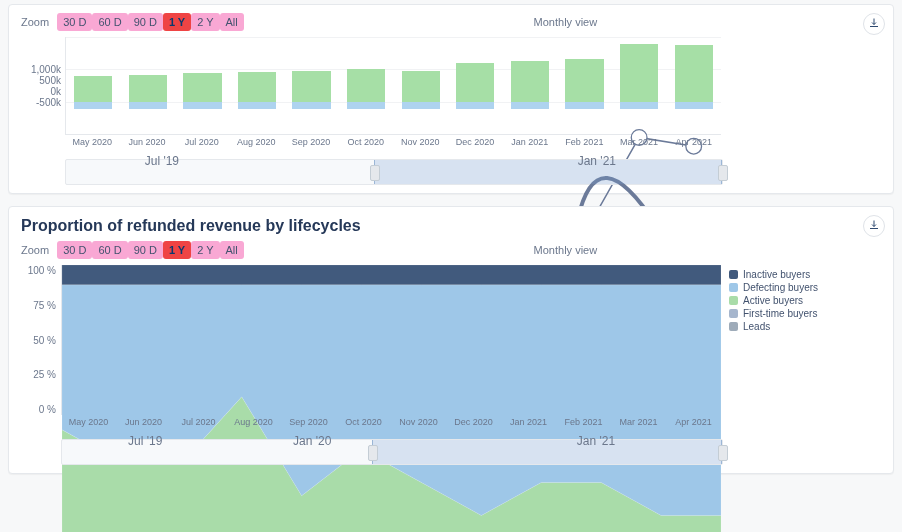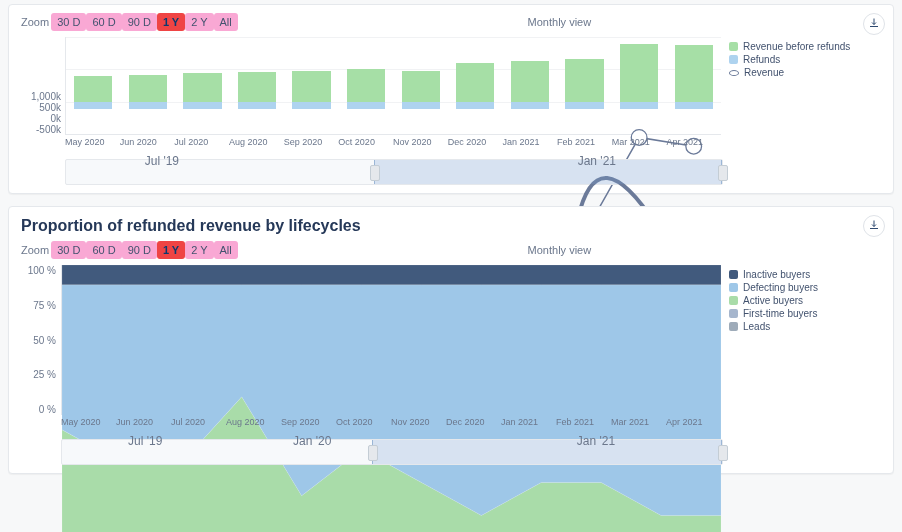--- a/index.html
+++ b/index.html
@@ -1,31 +1,31 @@
 <!DOCTYPE html>
 <html><head>
 <meta charset="utf-8">
 <style>
   html,body{margin:0;padding:0;font-family:-apple-system,BlinkMacSystemFont,"Segoe UI",Arial,sans-serif;background:#f7f8f9;color:#253858;font-size:12px}
   .page{width:902px;height:532px;box-sizing:border-box;padding:4px 8px}
   .card{background:#fff;border:1px solid #e5e8ec;border-radius:4px;box-shadow:0 1px 1px rgba(0,0,0,.04);padding:8px 12px 8px 12px;margin-bottom:12px;position:relative}
   .card-title{font-size:16px;font-weight:600;color:#253858;margin:2px 0 6px 0}
   .dl-btn{position:absolute;top:8px;right:8px;width:22px;height:22px;border:1px solid #dfe3e8;border-radius:11px;background:#fff;display:flex;align-items:center;justify-content:center;cursor:pointer}
   .dl-btn svg{width:12px;height:12px;stroke:#2f4a70;fill:none;stroke-width:2}
-  .toolbar{display:flex;align-items:center;margin-bottom:6px}
+  .toolbar{display:flex;align-items:center;gap:6px;margin-bottom:6px}
   .zoom-label{color:#6b778c;font-size:11px;margin-right:2px}
   .zbtn{background:#f9a8d4;border:none;color:#42526e;font-size:11px;padding:3px 6px;border-radius:3px;cursor:pointer}
   .zbtn.active{background:#ef4444;color:#0b3a6f;font-weight:700}
   .view-label{color:#6b778c;font-size:11px;margin:0 auto}
   .chart{position:relative}
-  .y-axis{position:absolute;left:0;top:0;bottom:18px;width:44px;display:flex;flex-direction:column;justify-content:flex-end;align-items:flex-end;font-size:10px;color:#6b778c;padding-right:4px;box-sizing:border-box}
+  .y-axis{position:absolute;left:0;top:0;bottom:18px;width:44px;display:flex;flex-direction:column;justify-content:center;align-items:flex-end;font-size:10px;color:#6b778c;padding-right:4px;box-sizing:border-box}
   .plot{position:absolute;left:44px;right:160px;top:0;bottom:18px;border-left:1px solid #e5e8ec;border-bottom:1px solid #e5e8ec}
   .grid-h{position:absolute;left:0;right:0;border-top:1px solid #f1f2f4}
   .x-axis{position:absolute;left:44px;right:160px;bottom:0;height:18px;display:flex}
-  .x-tick{flex:1;font-size:9px;color:#6b778c;padding-top:2px;white-space:nowrap}
+  .x-tick{flex:1;font-size:9px;color:#6b778c;text-align:center;padding-top:2px;white-space:nowrap}
   .legend{position:absolute;right:0;top:4px;width:152px;font-size:10px;color:#42526e}
   .lg-row{display:flex;align-items:center;gap:5px;margin-bottom:2px}
   .sw{width:9px;height:9px;border-radius:2px;flex-shrink:0}
   .sw-line{width:10px;height:6px;border:1px solid #6b7a99;border-radius:50%;box-sizing:border-box;flex-shrink:0}
   .bars{position:absolute;inset:0;display:flex;align-items:flex-end}
   .bar-slot{flex:1;position:relative;height:100%}
   .bar-pos{position:absolute;left:15%;width:70%;background:#a6dfa6;bottom:var(--zero)}
   .bar-neg{position:absolute;left:15%;width:70%;background:#aed3ef;top:calc(100% - var(--zero))}
   svg.line{position:absolute;inset:0;overflow:visible}
   .pt{fill:#fff;stroke:#6b7a99;stroke-width:1.3}
@@ -143,34 +143,20 @@
           <div class="x-tick">Aug 2020</div>
           <div class="x-tick">Sep 2020</div>
           <div class="x-tick">Oct 2020</div>
           <div class="x-tick">Nov 2020</div>
           <div class="x-tick">Dec 2020</div>
           <div class="x-tick">Jan 2021</div>
           <div class="x-tick">Feb 2021</div>
           <div class="x-tick">Mar 2021</div>
           <div class="x-tick">Apr 2021</div>
         </div>
-      <div class="legend" id="leg1">
-          <div class="lg-row">
-            <span class="sw" style="background: rgb(166, 223, 166);"></span>
-            <span>Revenue before refunds</span>
-          </div>
-          <div class="lg-row">
-            <span class="sw" style="background: rgb(174, 211, 239);"></span>
-            <span>Refunds</span>
-          </div>
-          <div class="lg-row">
-            <span class="sw-line"></span>
-            <span>Revenue</span>
-          </div>
-        </div>
     </div>
     <div class="nav">
       <svg viewBox="0 0 100 24" preserveAspectRatio="none">
         <path d="M0 15 Q5 12 10 15 T20 14 T30 16 T40 13 T50 15 T60 14 T70 12 T78 9 T90 10 T100 11" stroke="#6b7a99" stroke-width="0.6" fill="none"></path>
       </svg>
       <div class="sel" id="navsel1" style="left: 47%; right: 0%;"></div>
       <div class="handle" id="navh1a" style="left: calc(47% - 4px);"></div>
       <div class="handle" id="navh1b" style="left: calc(100% - 4px);"></div>
       <span id="navt1"></span>
     <span class="tick" style="left: 12%;">Jul '19</span><span class="tick" style="left: 78%;">Jan '21</span></div>

